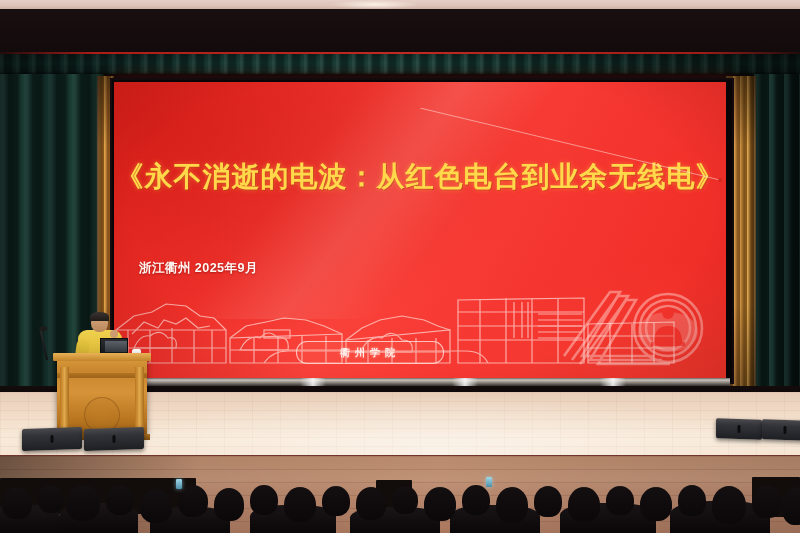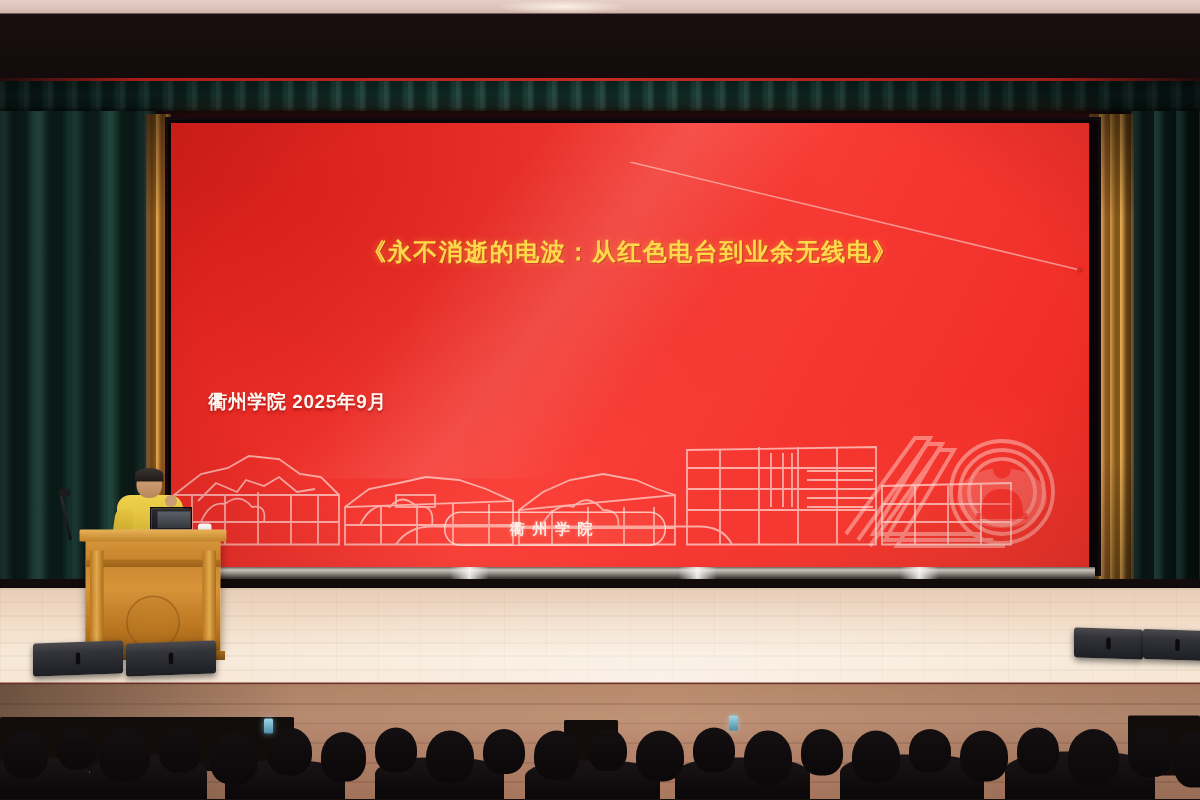--- a/index.html
+++ b/index.html
@@ -76,21 +76,21 @@
   .screen .swoosh1{position:absolute;left:-10%;top:-40%;width:130%;height:120%;
     background:linear-gradient(128deg,rgba(255,255,255,0) 38%,rgba(255,255,255,.10) 47%,rgba(255,255,255,0) 56%);}
   .screen .swoosh2{position:absolute;left:-20%;top:-10%;width:150%;height:140%;
     background:radial-gradient(ellipse 70% 90% at 18% 18%,rgba(190,20,16,.45),rgba(190,20,16,0) 62%);}
   .screen .swoosh3{position:absolute;right:-10%;bottom:-30%;width:90%;height:110%;
     background:radial-gradient(ellipse 70% 70% at 80% 80%,rgba(255,110,80,.22),rgba(255,110,80,0) 62%);}
   .screen .vign{position:absolute;inset:0;
     background:radial-gradient(ellipse 85% 95% at 50% 45%,rgba(0,0,0,0) 55%,rgba(90,10,8,.30) 100%);}
 
   .slide-title{position:absolute;left:0;top:76px;width:612px;text-align:center;
-    font-size:16px;font-weight:bold;color:#ffd94a;letter-spacing:1px;
+    font-size:28px;font-weight:bold;color:#ffd94a;letter-spacing:1px;
     text-shadow:0 0 5px rgba(255,190,60,.5),1px 1px 0 rgba(150,40,10,.45);}
   .slide-sub1{position:absolute;left:25px;top:141px;width:560px;
     font-size:12.6px;font-weight:bold;color:#fff7f2;letter-spacing:.4px;
     text-shadow:0 1px 2px rgba(120,10,8,.55);}
   .slide-sub2{position:absolute;left:25px;top:178px;width:560px;
     font-size:12.6px;font-weight:bold;color:#fff7f2;letter-spacing:.4px;
     text-shadow:0 1px 2px rgba(120,10,8,.55);}
 
   
   .skyline{position:absolute;left:0;bottom:0;width:612px;height:110px;opacity:.72;}
@@ -309,21 +309,21 @@
         <ellipse cx="110" cy="52" rx="30" ry="20" fill="#ffd9d2" opacity="0.55"></ellipse>
         <circle cx="110" cy="33" r="6" fill="#f5342e"></circle>
         <path d="M96,62 q0,-16 14,-16 q14,0 14,16 z" fill="#f5342e"></path>
         <rect x="93" y="62" width="34" height="4" fill="#f5342e"></rect>
       </g>
     </svg>
 
     <div class="vign"></div>
 
     <div class="slide-title">《永不消逝的电波：从红色电台到业余无线电》</div>
-    <div class="slide-sub2">衢州学院  2025年9月</div>
+    <div class="slide-sub2">浙江衢州  2025年9月</div>
   </div>
 
   <svg class="wire" viewBox="0 0 320 80">
     <line x1="0" y1="0" x2="300" y2="72" stroke="rgba(255,228,220,.55)" stroke-width="1"></line>
     <circle cx="300" cy="72" r="2" fill="rgba(210,40,30,.9)"></circle>
   </svg>
 
   <div class="metal-strip"></div>
   <div class="metal-glint" style="left:300px"></div>
   <div class="metal-glint" style="left:452px"></div>

